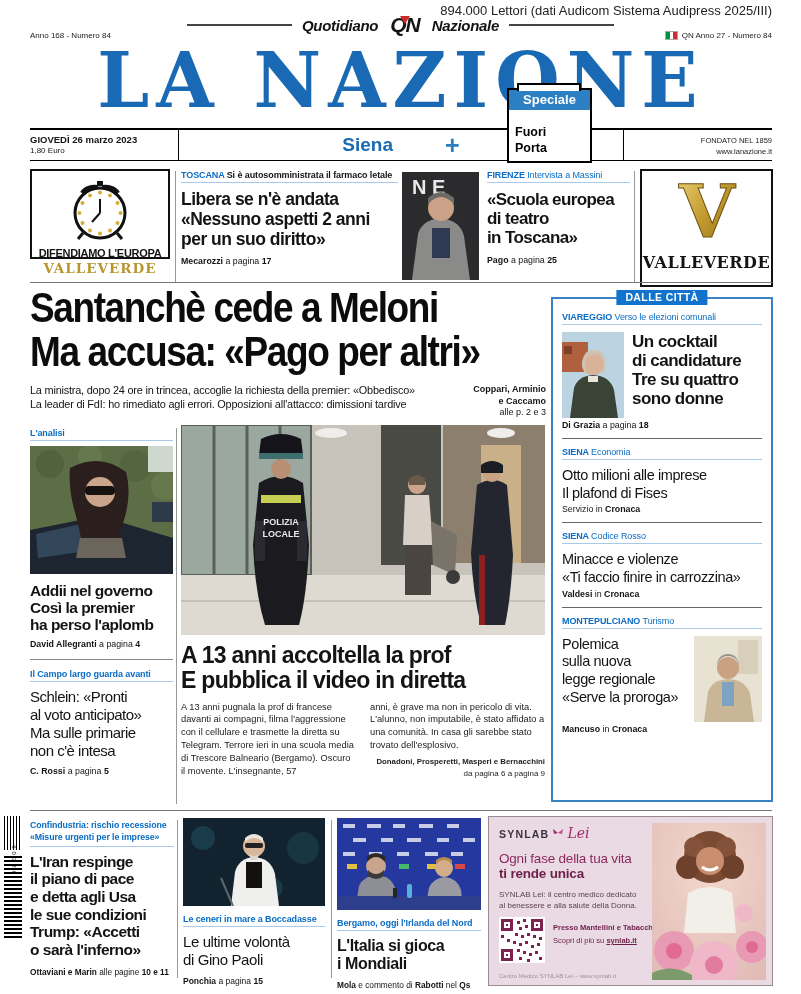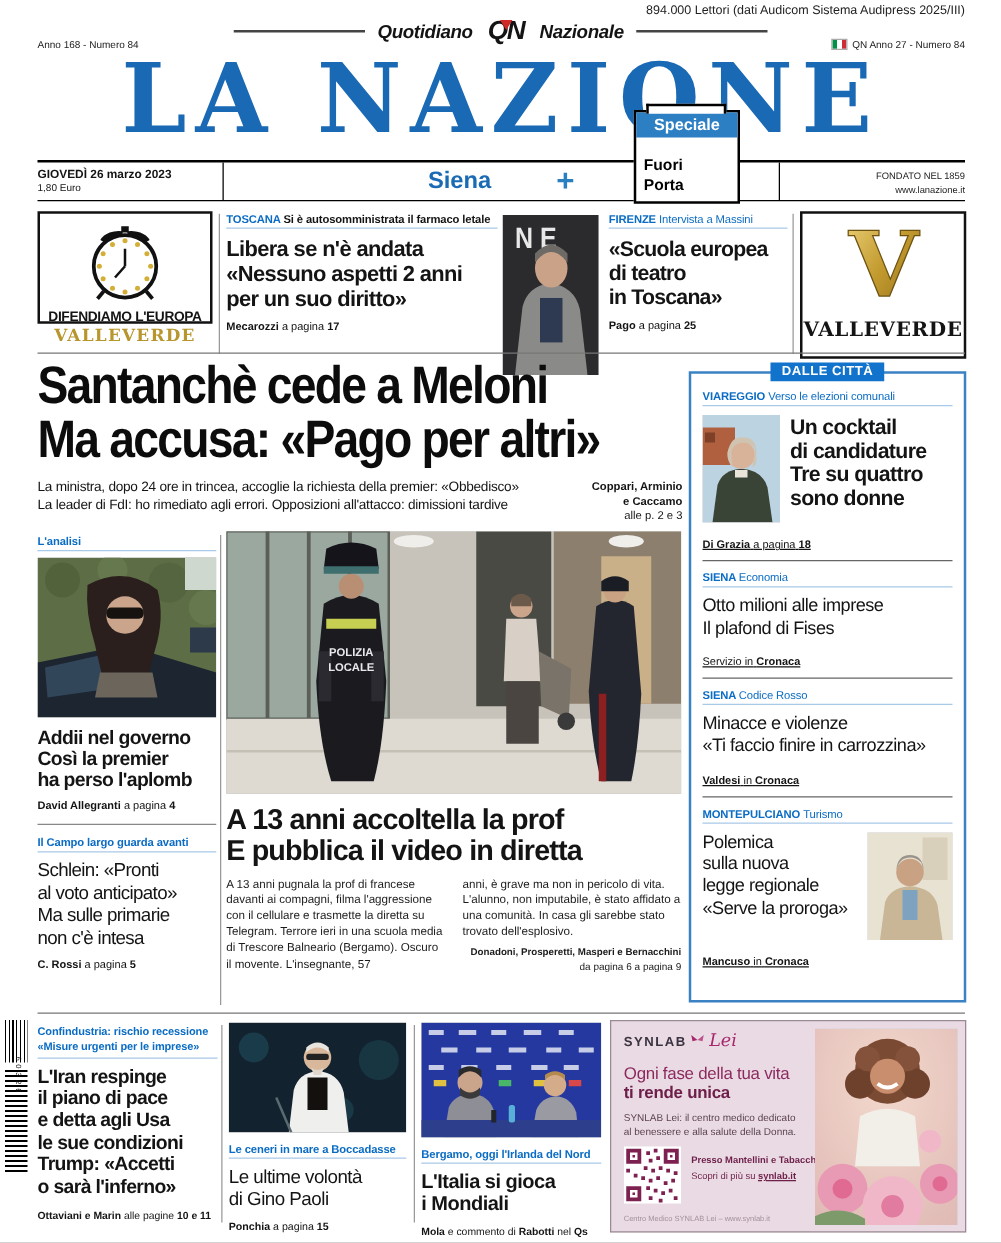--- a/index.html
+++ b/index.html
@@ -2,21 +2,21 @@
 <html><head>
 <meta charset="utf-8">
 <style>
   * { margin:0; padding:0; box-sizing:border-box; }
   body { background:#888; }
   .page { position:relative; width:801px; height:994px; margin:0 auto; background:#fff;
           font-family:"Liberation Sans", sans-serif; color:#141414; overflow:hidden; }
   .abs { position:absolute; }
 
   
-  .readers { top:3px; right:29px; font-size:10px; color:#222; }
+  .readers { top:3px; right:29px; font-size:13px; color:#222; }
   .brandrow { top:13px; left:0; right:0; display:flex; align-items:center; justify-content:center; gap:10px; }
   .brandrow .bar { width:105px; height:2px; background:#444; }
   .brandword { font-size:15px; font-weight:800; font-style:italic; letter-spacing:-0.3px; }
   .qn { position:relative; font-size:21px; font-weight:900; font-style:italic; letter-spacing:-1px; padding:0 2px; }
   .qn .reddot { position:absolute; left:50%; top:3px; width:0; height:0; border-left:5px solid transparent;
                 border-right:5px solid transparent; border-bottom:8px solid #cf2a27; transform:translateX(-50%) rotate(180deg); }
   .issueL { top:31px; left:30px; font-size:8px; color:#222; }
   .issueR { top:31px; right:29px; font-size:8px; color:#222; display:flex; align-items:center; gap:4px; }
   .flag { display:inline-block; width:13px; height:9px;
           background:linear-gradient(90deg,#009246 0 33%,#fff 33% 66%,#ce2b37 66%); border:0.5px solid #aaa; }
@@ -58,21 +58,21 @@
   .photo { overflow:hidden; background:#ccc; }
   .photo svg { display:block; width:100%; height:100%; }
 
   
   .adclock { left:30px; top:169px; width:140px; height:90px; border:2px solid #111; text-align:center; padding-top:6px; }
   .adclock .l1 { font-size:11px; font-weight:800; letter-spacing:-0.3px; margin-top:2px; }
   .adclock .l2 { font-family:"DejaVu Serif", serif; font-size:13.5px; font-weight:800; letter-spacing:1px; color:#b8962e; margin-top:1px; }
   .toscana { left:181px; top:170px; width:217px; }
   .toscana .hl { margin-top:7px; font-size:17.5px; line-height:1.13; font-weight:800; letter-spacing:-0.5px; }
   .toscana .byl { margin-top:7px; }
-  .firephoto { left:402px; top:172px; width:77px; height:128px; }
+  .firephoto { left:402px; top:172px; width:77px; height:108px; }
   .firenze { left:487px; top:170px; width:143px; }
   .firenze .hl { margin-top:7px; font-size:17px; line-height:1.13; font-weight:800; letter-spacing:-0.6px; }
   .firenze .byl { margin-top:7px; }
   .advalle { left:640px; top:169px; width:133px; height:118px; border:2px solid #111; text-align:center; padding-top:4px; }
   .advalle .brand { font-family:"DejaVu Serif", serif; font-size:16px; font-weight:800; letter-spacing:0.5px; margin-top:2px; }
 
   
   .lead { left:30px; top:287px; width:516px; height:130px; }
   .lead .hl { font-size:37px; font-weight:800; line-height:1.02; letter-spacing:-1.4px; color:#0c0c0c;
               transform:scale(1.0,1.14); transform-origin:left top; }
@@ -80,21 +80,21 @@
   .lead .lbyl { position:absolute; right:0; top:97px; width:84px; text-align:right; font-size:9px; line-height:1.3; }
 
   
   .citybox { left:551px; top:297px; width:222px; height:505px; border:2px solid #3b82c4; padding:13px 9px 0; }
   .citybadge { position:absolute; top:-9px; left:50%; transform:translateX(-50%); background:#1173cb; color:#fff;
                font-size:10.5px; font-weight:800; letter-spacing:0.4px; padding:1px 9px 2px; white-space:nowrap; }
   .citybox .story { position:relative; }
   .citybox .hl-b { font-size:17px; font-weight:800; line-height:1.12; letter-spacing:-0.5px; }
   .citybox .hl-l { font-size:14.5px; font-weight:400; line-height:1.22; letter-spacing:-0.4px; }
   .citybox hr { border:none; border-top:1px solid #666; margin:8px 0; }
-  .citybox .byl { display:block; margin-top:12px;text-decoration:underline; }
+  .citybox .byl { display:block; margin-top:2px; }
   .vrow { display:flex; gap:8px; margin-top:7px; align-items:flex-start; }
 
   
   .leftcol { left:30px; top:428px; width:143px; }
   .leftcol .hl-b { font-size:15.5px; font-weight:800; line-height:1.1; letter-spacing:-0.5px; margin-top:8px; }
   .leftcol .hl-l { font-size:15px; font-weight:400; line-height:1.2; letter-spacing:-0.5px; margin-top:6px; }
   .leftcol hr { border:none; border-top:1px solid #888; margin:10px 0 9px; }
   .leftcol .byl { display:block; margin-top:6px; }
 
   

